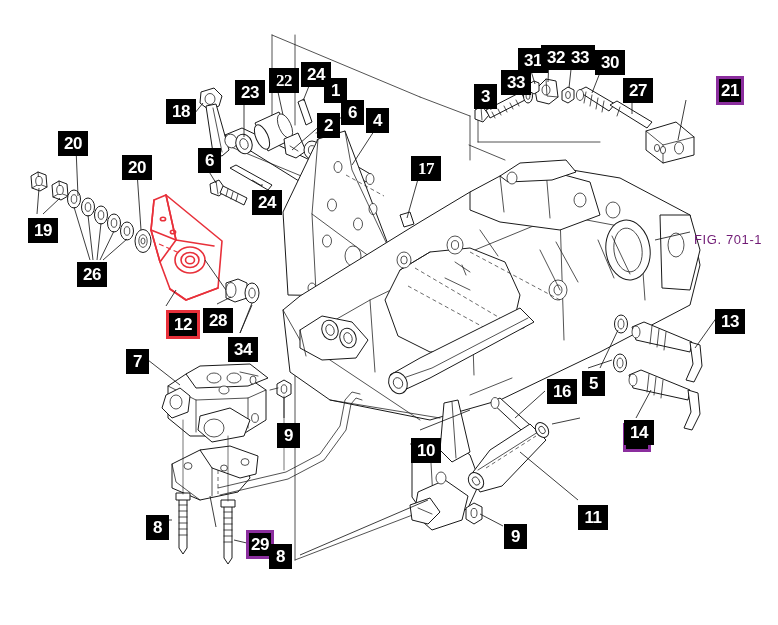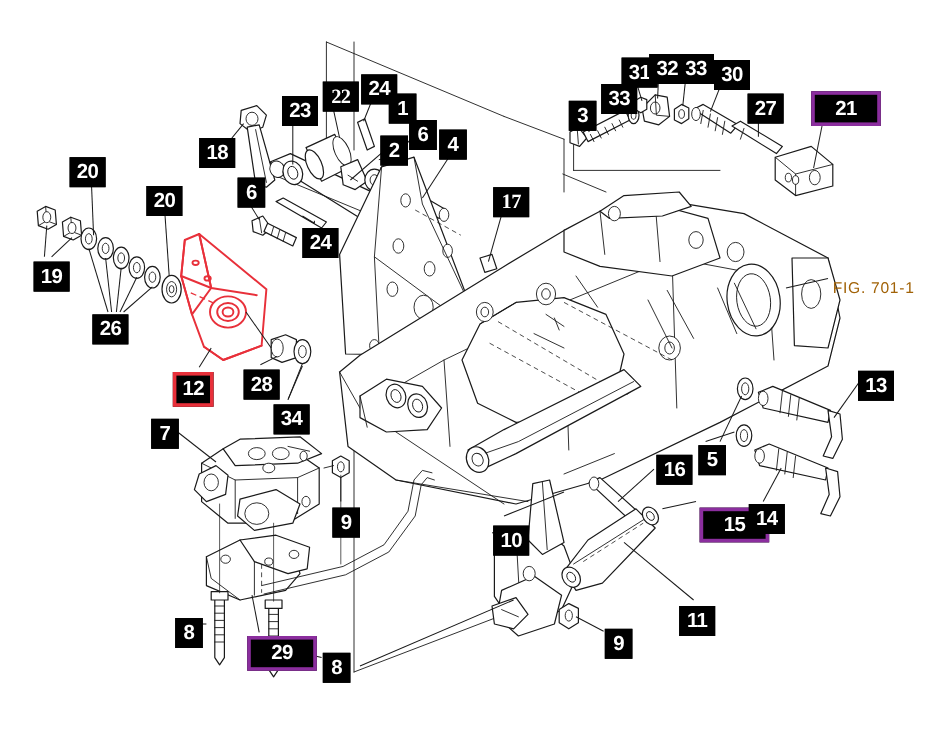--- a/index.html
+++ b/index.html
@@ -50,28 +50,28 @@
   
   .callout.hl-red{
     border:3px solid #E8303A;
     background:#000;
   }
   .callout.hl-purple{
     border:3px solid #8B2E9E;
     background:#000;
   }
   .callout.hl-red.w2{ width:34px; height:29px; }
-  .callout.hl-purple.w2{ width:58px; height:29px; }
+  .callout.hl-purple.w2{ width:28px; height:29px;margin-left:40px; }
 
   .figref{
     position:absolute;
     font-family:"Liberation Sans", sans-serif;
     font-size:13px;
     letter-spacing:0.6px;
-    color:#a16207;
+    color:#701a75;
     white-space:nowrap;
     user-select:none;
   }
 </style>
 </head>
 <body>
 
 <div id="sheet">
 
   <svg id="art" viewBox="0 0 778 625" xmlns="http://www.w3.org/2000/svg">
@@ -563,21 +563,21 @@
       </div>
       <div class="callout w2" style="left: 122px; top: 155px;">
         <span class="num">20</span>
       </div>
       <div class="callout w2" style="left: 28px; top: 218px;">
         <span class="num">19</span>
       </div>
       <div class="callout w2" style="left: 77px; top: 262px;">
         <span class="num">26</span>
       </div>
-      <div class="callout w2" style="left: 166px; top: 115px;">
+      <div class="callout w2" style="left: 166px; top: 99px;">
         <span class="num">18</span>
       </div>
       <div class="callout w2" style="left: 235px; top: 80px;">
         <span class="num">23</span>
       </div>
       <div class="callout w2" style="left: 269px; top: 68px; font-family: Liberation Serif, serif;">
         <span class="num">22</span>
       </div>
       <div class="callout w2" style="left: 301px; top: 62px;">
         <span class="num">24</span>
@@ -596,21 +596,21 @@
       </div>
       <div class="callout w1" style="left: 198px; top: 148px;">
         <span class="num">6</span>
       </div>
       <div class="callout w2" style="left: 252px; top: 190px;">
         <span class="num">24</span>
       </div>
       <div class="callout w2" style="left: 411px; top: 156px; font-family: Liberation Serif, serif;">
         <span class="num">17</span>
       </div>
-      <div class="callout w2 hl-red" style="left: 144px; top: 310px;">
+      <div class="callout w2 hl-red" style="left: 166px; top: 310px;">
         <span class="num">12</span>
       </div>
       <div class="callout w2" style="left: 203px; top: 308px;">
         <span class="num">28</span>
       </div>
       <div class="callout w2" style="left: 228px; top: 337px;">
         <span class="num">34</span>
       </div>
       <div class="callout w1" style="left: 474px; top: 84px;">
         <span class="num">3</span>
@@ -647,21 +647,21 @@
       </div>
       <div class="callout w2 hl-purple" style="left: 583px; top: 423px;">
         <span class="num">15</span>
       </div>
       <div class="callout w2" style="left: 624px; top: 420px; justify-content: center;">
         <span class="num">14</span>
       </div>
       <div class="callout w2" style="left: 411px; top: 438px;">
         <span class="num">10</span>
       </div>
-      <div class="callout w2" style="left: 566px; top: 505px;">
+      <div class="callout w2" style="left: 578px; top: 505px;">
         <span class="num">11</span>
       </div>
       <div class="callout w1" style="left: 277px; top: 423px;">
         <span class="num">9</span>
       </div>
       <div class="callout w1" style="left: 504px; top: 524px;">
         <span class="num">9</span>
       </div>
       <div class="callout w1" style="left: 126px; top: 349px;">
         <span class="num">7</span>

